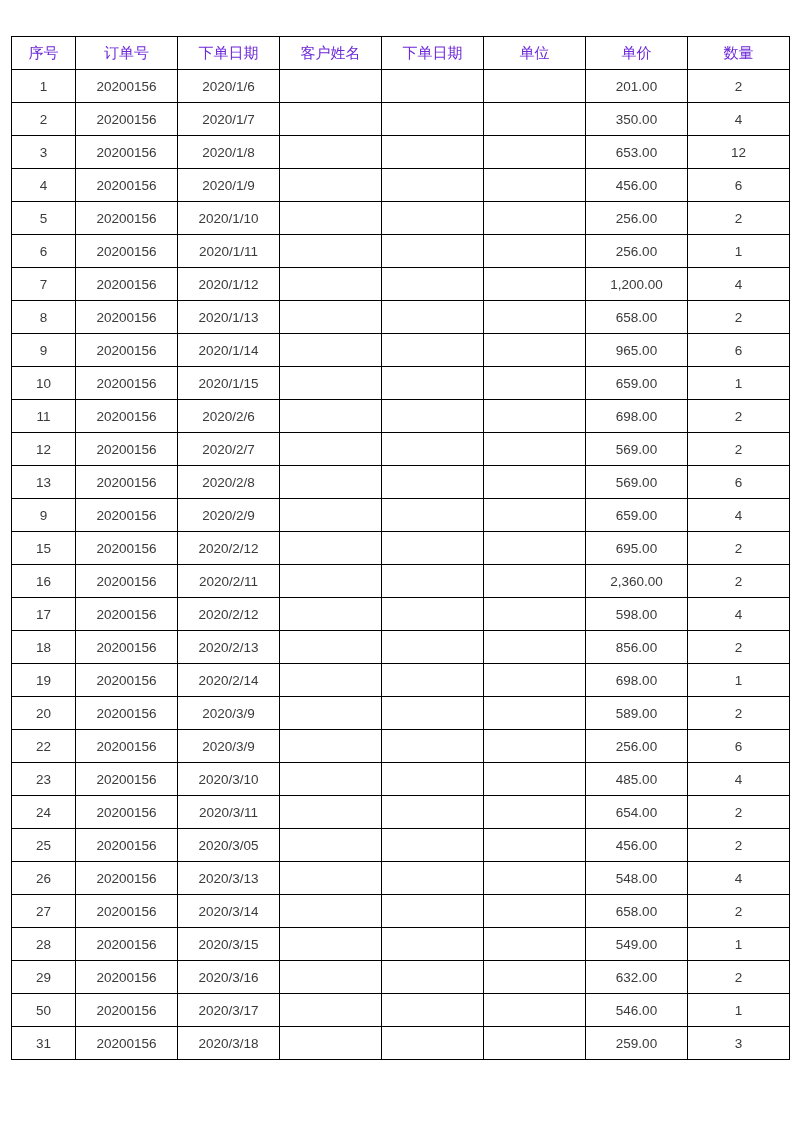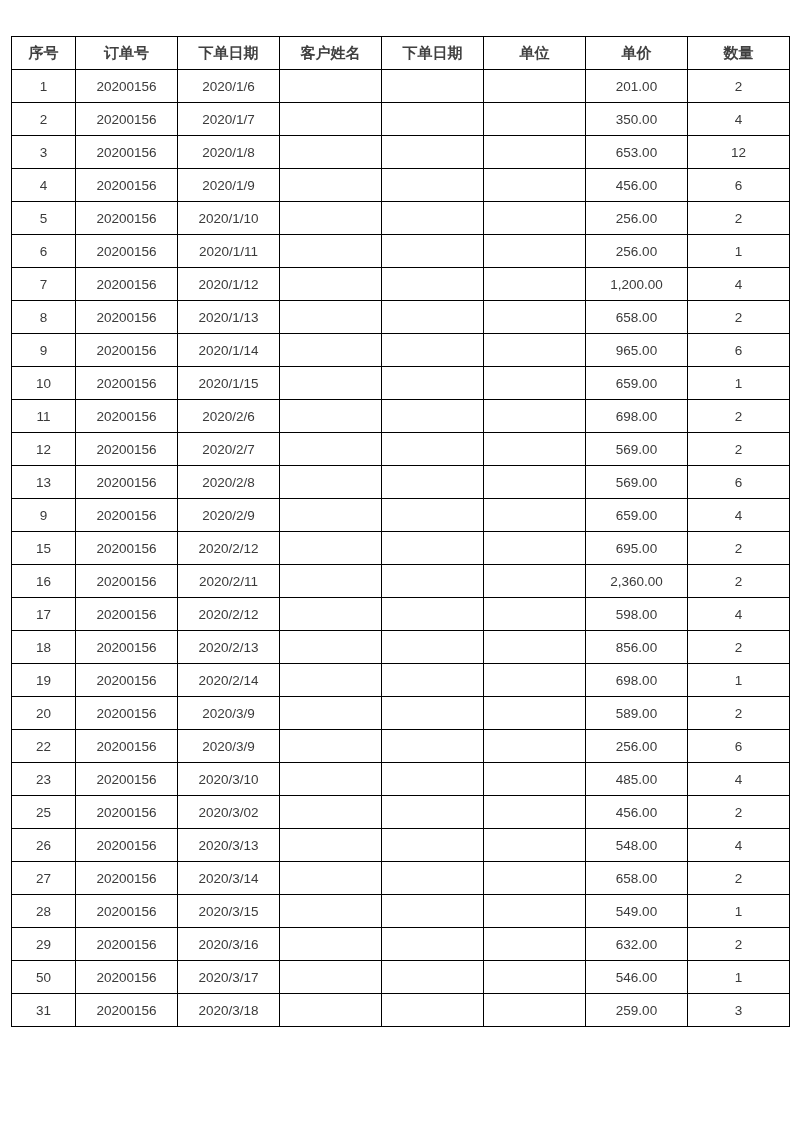--- a/index.html
+++ b/index.html
@@ -26,23 +26,23 @@
     .sheet th, .sheet td {
       border: 1px solid #000000;
       text-align: center;
       vertical-align: middle;
       padding: 0;
       overflow: hidden;
       white-space: nowrap;
     }
     .sheet th {
       height: 32px;
-      font-weight: bold;
+      font-weight: normal;
       font-size: 15px;
-      color: #404040;
+      color: #6d28d9;
       font-family: "DejaVu Sans", sans-serif;
     }
     .sheet td {
       height: 32px;
       font-size: 13.5px;
       color: #3a3a3a;
     }
     col.c-seq { width: 64px; }
     col.c-order { width: 102px; }
     col.c-date { width: 102px; }
@@ -293,23 +293,33 @@
         <td>23</td>
         <td>20200156</td>
         <td>2020/3/10</td>
         <td></td>
         <td></td>
         <td></td>
         <td>485.00</td>
         <td>4</td>
       </tr>
       <tr>
+        <td>24</td>
+        <td>20200156</td>
+        <td>2020/3/11</td>
+        <td></td>
+        <td></td>
+        <td></td>
+        <td>654.00</td>
+        <td>2</td>
+      </tr>
+      <tr>
         <td>25</td>
         <td>20200156</td>
-        <td>2020/3/02</td>
+        <td>2020/3/05</td>
         <td></td>
         <td></td>
         <td></td>
         <td>456.00</td>
         <td>2</td>
       </tr>
       <tr>
         <td>26</td>
         <td>20200156</td>
         <td>2020/3/13</td>

